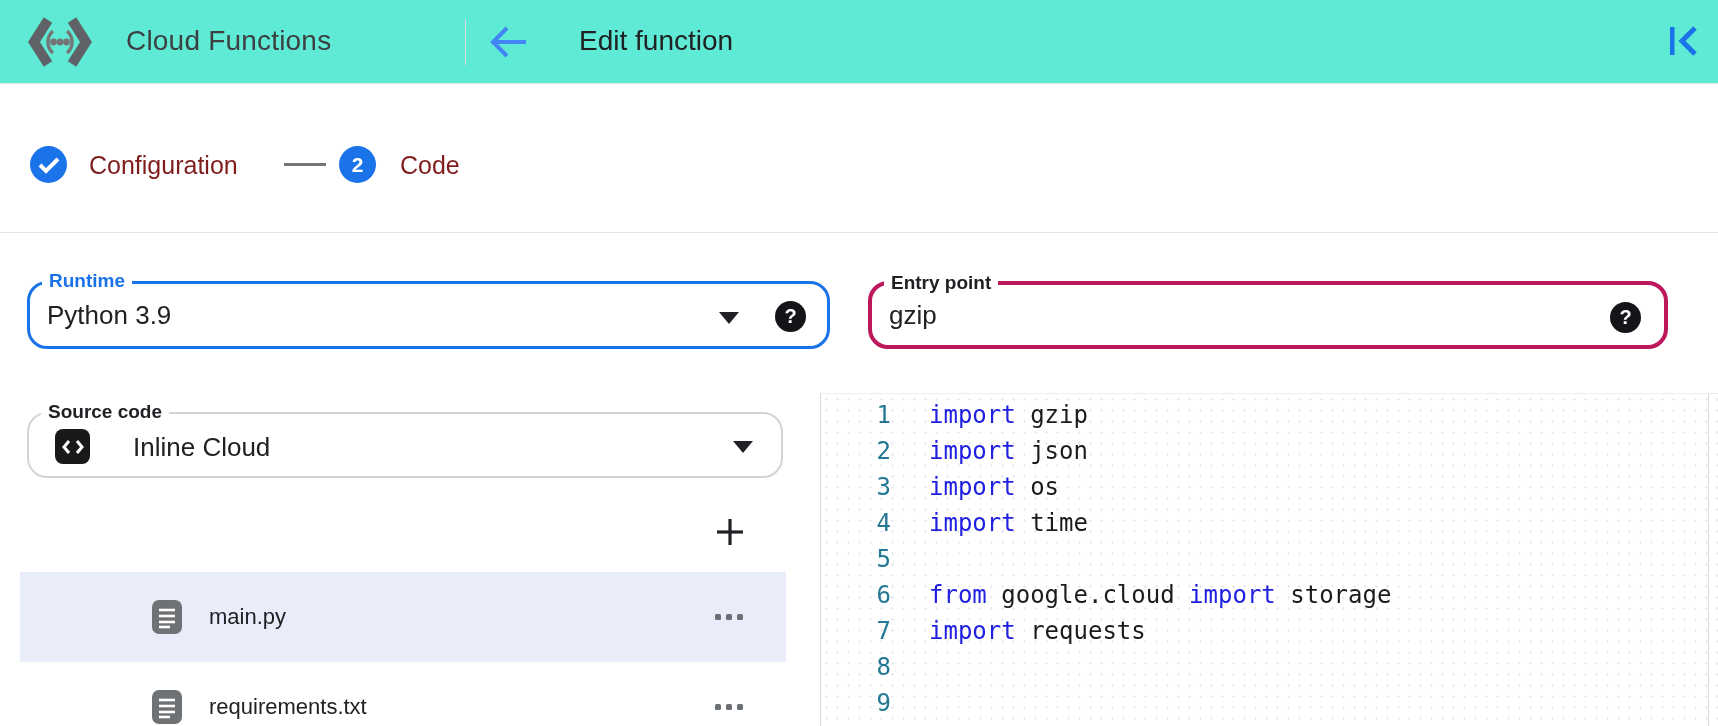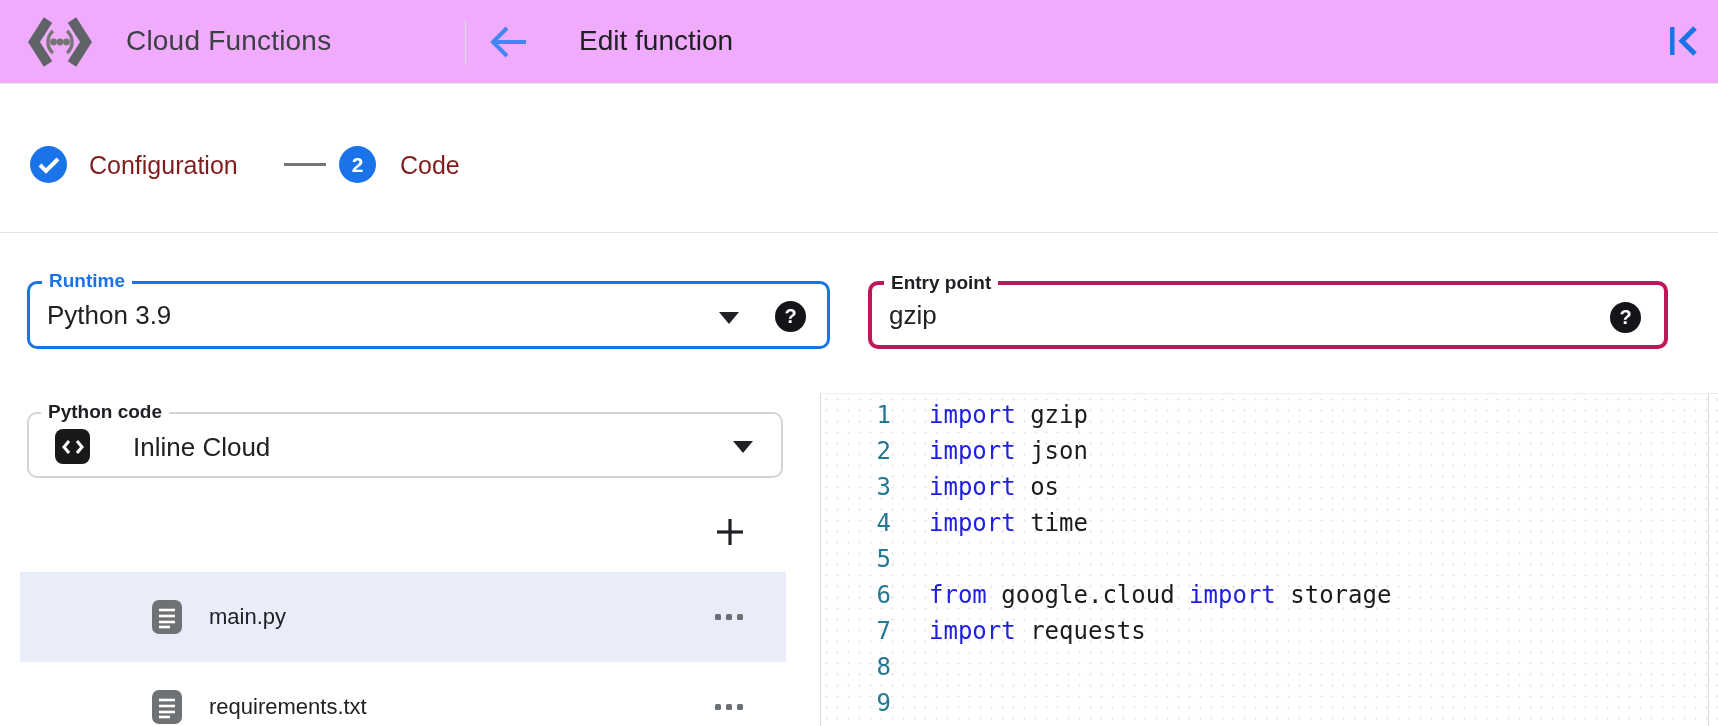--- a/index.html
+++ b/index.html
@@ -6,40 +6,40 @@
   html,body { width:1718px; height:726px; }
   body {
     position: relative;
     overflow: hidden;
     background: #ffffff;
     font-family: "Liberation Sans", sans-serif;
     color: #202124;
   }
 
   
-  .header { position:absolute; top:0; left:0; width:1718px; height:84px; background:#f0abfc; border-bottom:1px solid #e3e4e6;text-decoration:underline; }
+  .header { position:absolute; top:0; left:0; width:1718px; height:84px; background:#5eead4; border-bottom:1px solid #e3e4e6;text-decoration:underline; }
   .logo { position:absolute; left:28px; top:16px; width:64px; height:52px; }
   .product-name { position:absolute; left:126px; top:25px; font-size:28px; color:#3c4043; letter-spacing:.2px; }
   .header-vdiv { position:absolute; left:465px; top:19px; width:1px; height:46px; background:#dadce0; }
   .back-btn { position:absolute; left:486px; top:20px; width:46px; height:44px; cursor:pointer; }
   .page-title { position:absolute; left:579px; top:25px; font-size:28px; color:#202124; }
   .collapse-btn { position:absolute; left:1664px; top:20px; width:42px; height:42px; cursor:pointer; }
 
   
   .stepper-divider { position:absolute; top:232px; left:0; width:1718px; height:1px; background:#e3e4e6; }
   .step-circle { position:absolute; width:37px; height:37px; border-radius:50%; background:#1a73e8; display:flex; align-items:center; justify-content:center; }
   .step-circle.c1 { left:30px; top:146px; }
   .step-circle.c2 { left:339px; top:146px; color:#fff; font-size:21px; font-weight:bold; }
   .step-label { position:absolute; top:151px; font-size:25px; color:#7f1d1d; }
   .step-label.l1 { left:89px; }
   .step-label.l2 { left:400px; }
   .step-dash { position:absolute; left:284px; top:163px; width:42px; height:3px; background:#757575; }
 
   
-  .field { position:absolute; border-radius:10px; background:#fff; display:flex; align-items:center; }
+  .field { position:absolute; border-radius:20px; background:#fff; display:flex; align-items:center; }
   .field-label { position:absolute; top:-14px; left:12px; background:#fff; padding:0 7px; font-size:19px; font-weight:bold; line-height:24px; }
   .field-value { padding-left:17px; font-size:26px; color:#202124; }
 
   .runtime-field { left:27px; top:281px; width:803px; height:68px; border:3px solid #1a73e8; }
   .runtime-field .field-label { color:#1a73e8; top:-15px; }
   .entry-field   { left:868px; top:281px; width:800px; height:68px; border:4px solid #be185d; }
   .entry-field .field-label, .source-field .field-label { color:#202124; }
   .source-field  { left:27px; top:412px; width:756px; height:66px; border:2px solid #d2d4d7; }
   .source-field .field-value { padding-left:0; }
 
@@ -127,21 +127,21 @@
   <span class="help-icon">?</span>
 </div>
 
 <div class="field entry-field">
   <span class="field-label">Entry point</span>
   <span class="field-value">gzip</span>
   <span class="help-icon">?</span>
 </div>
 
 <div class="field source-field">
-  <span class="field-label">Python code</span>
+  <span class="field-label">Source code</span>
   <span class="code-glyph-icon">
     <svg width="24" height="20" viewBox="0 0 24 20">
       <polyline points="8,4 3,10 8,16" fill="none" stroke="#fff" stroke-width="3"></polyline>
       <polyline points="16,4 21,10 16,16" fill="none" stroke="#fff" stroke-width="3"></polyline>
     </svg>
   </span>
   <span class="field-value">Inline Cloud</span>
   <span class="caret"></span>
 </div>
 

